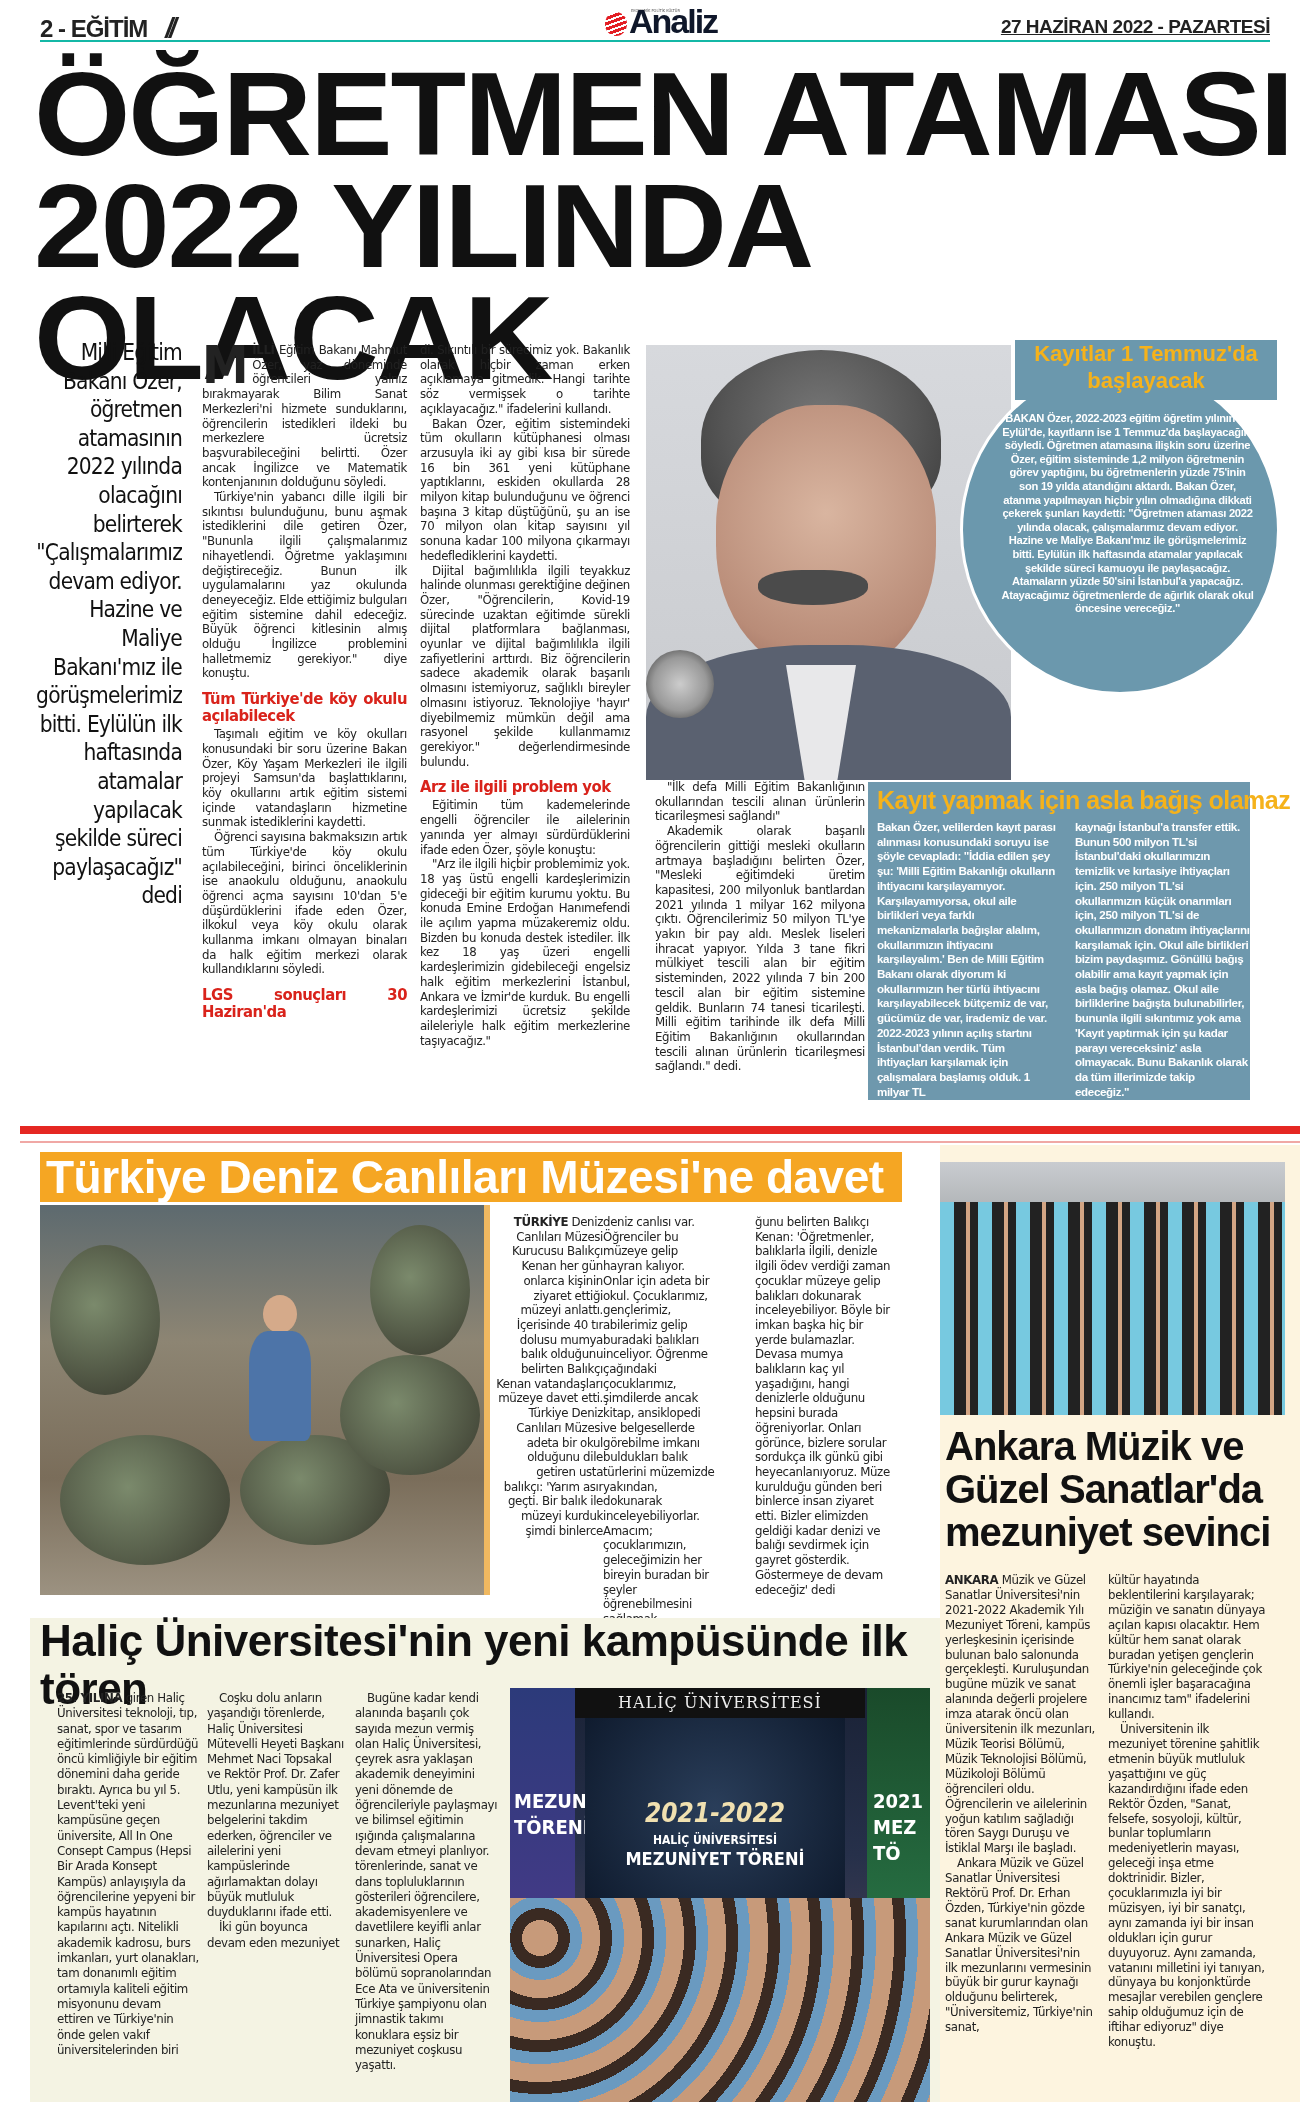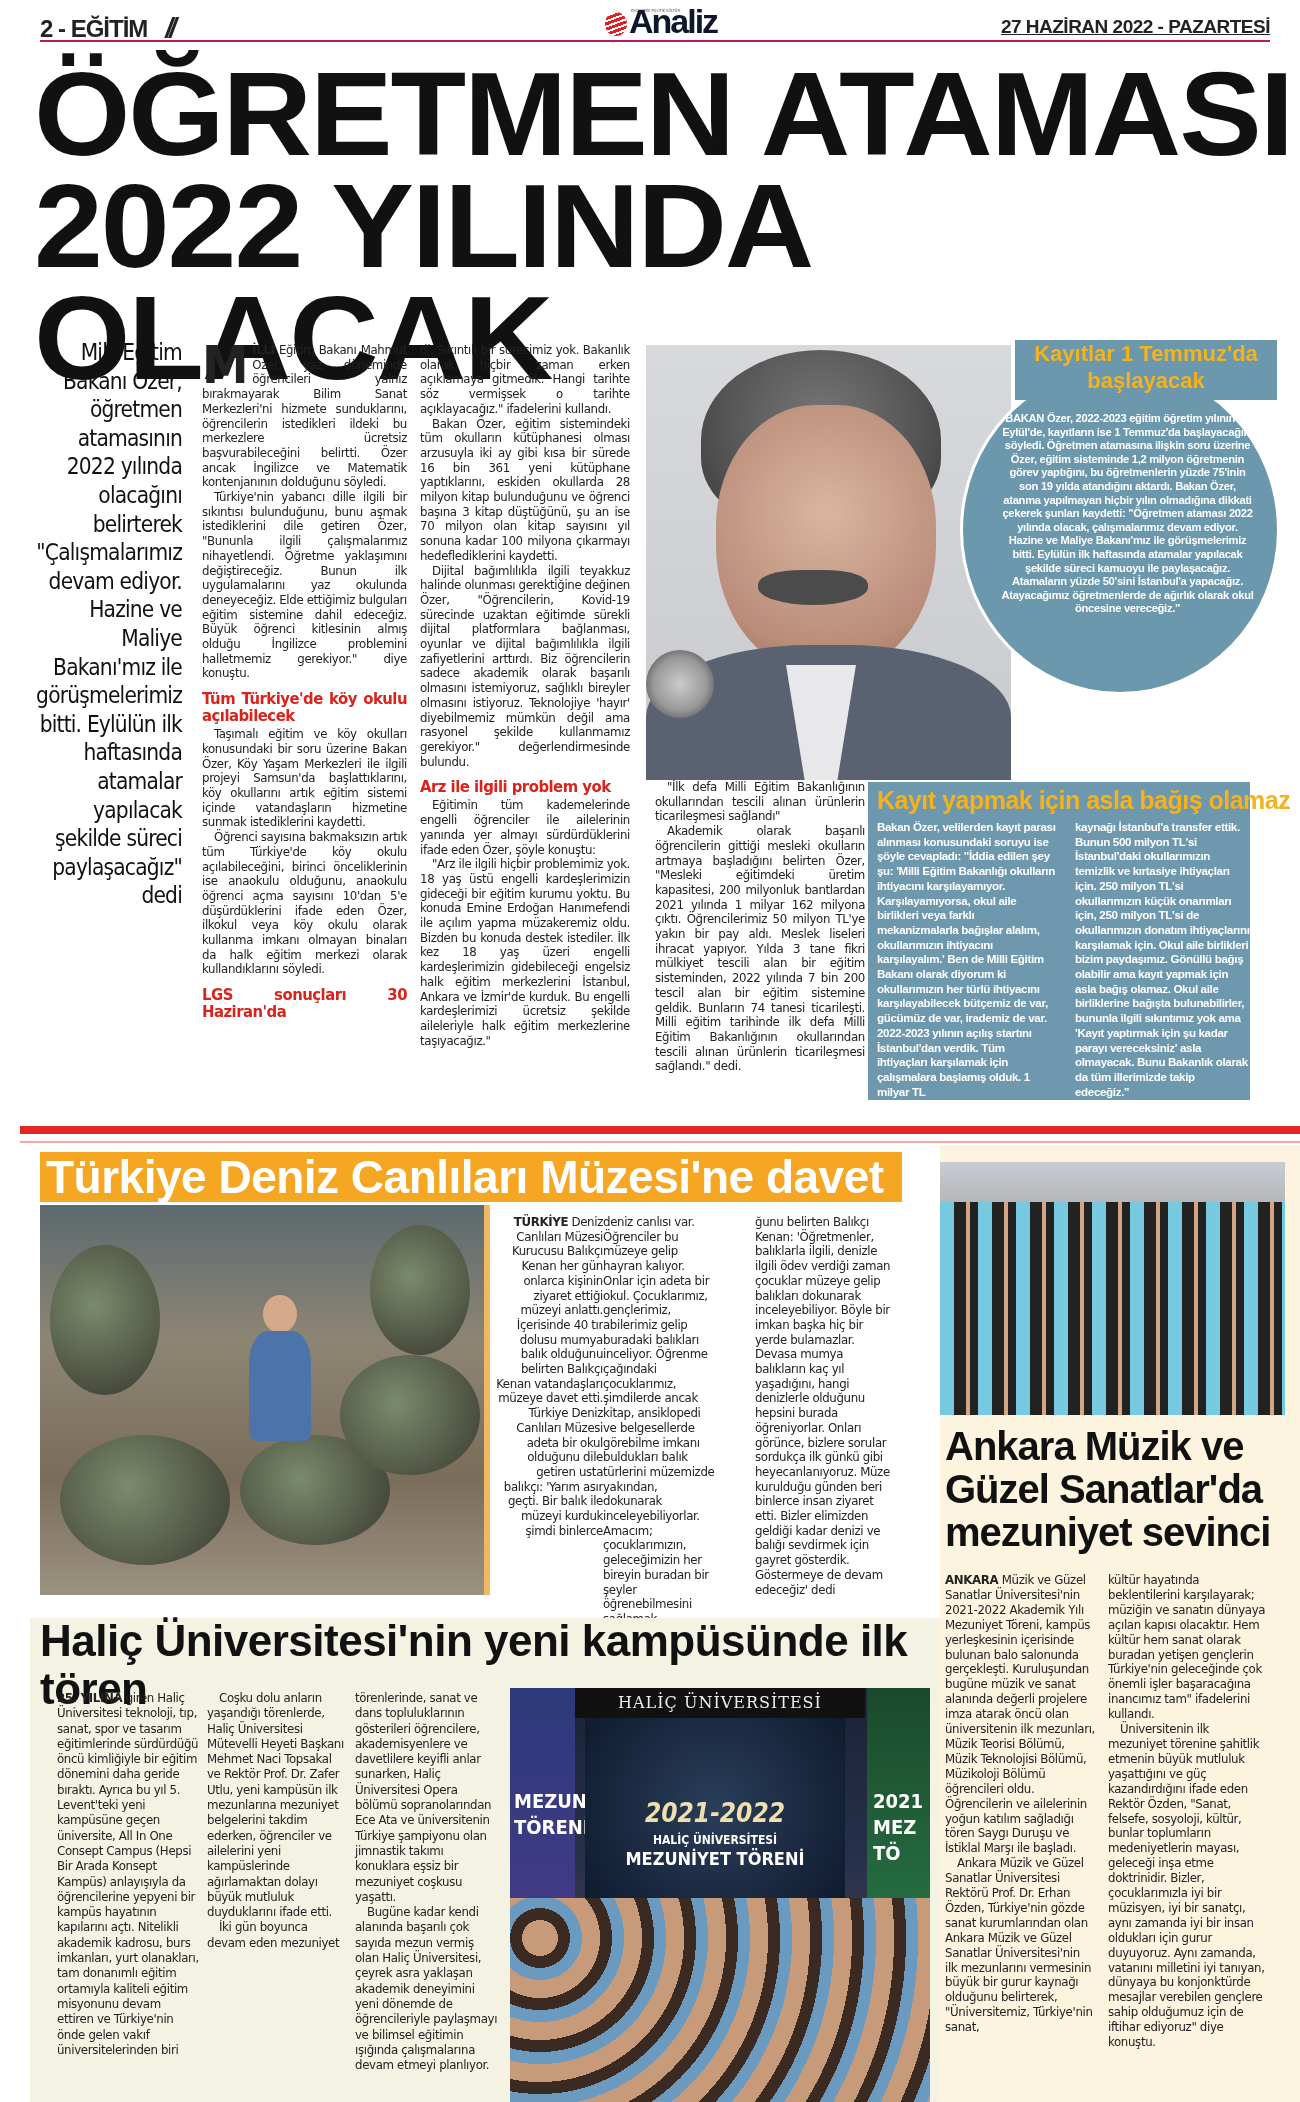--- a/index.html
+++ b/index.html
@@ -2,21 +2,21 @@
 <html><head>
 <meta charset="utf-8">
 <style>
 *{box-sizing:border-box;margin:0;padding:0}
 html,body{width:1300px;height:2102px;background:#fff;overflow:hidden}
 body{font-family:"DejaVu Sans Condensed","DejaVu Sans",sans-serif;color:#1a1a1a;position:relative}
 .cond{font-family:"Liberation Sans Narrow","Liberation Sans",sans-serif}
 .abs{position:absolute}
 
 
-#hdr{left:40px;top:8px;width:1230px;height:34px;border-bottom:2px solid #be185d}
+#hdr{left:40px;top:8px;width:1230px;height:34px;border-bottom:2px solid #14b8a6}
 #sect{left:0;top:4px;font-size:24px;font-weight:bold;color:#222;letter-spacing:-1px}
 #sect .sl{font-style:italic;font-size:28px;margin-left:18px;letter-spacing:-4px}
 #logo{left:565px;top:0px;width:170px;height:32px}
 #logo .globe{position:absolute;left:0;top:4px;width:22px;height:24px;border-radius:50%;background:repeating-linear-gradient(160deg,#e31e24 0 3px,#fff 3px 5px)}
 #logo .name{position:absolute;left:24px;top:-6px;font-size:34px;font-weight:bold;color:#0f172a;letter-spacing:-2px;font-family:"Liberation Sans Narrow","Liberation Sans",sans-serif}
 #logo .tag{position:absolute;left:26px;top:0;font-size:4px;color:#555}
 #date{right:0;top:8px;font-size:19px;font-weight:bold;color:#222;text-decoration:underline;letter-spacing:-0.5px}
 
 
 #headline{left:34px;top:58px;width:1240px;font-family:"Liberation Sans Narrow","Liberation Sans",sans-serif;font-weight:bold;font-size:118px;line-height:112px;color:#111;letter-spacing:-2px;transform:scaleX(1.05);transform-origin:left}
@@ -177,22 +177,22 @@
 <div id="mcol3" class="abs mcol">ğunu belirten Balıkçı Kenan: 'Öğretmenler, balıklarla ilgili, denizle ilgili ödev verdiği zaman çocuklar müzeye gelip balıkları dokunarak inceleyebiliyor. Böyle bir imkan başka hiç bir yerde bulamazlar. Devasa mumya balıkların kaç yıl yaşadığını, hangi denizlerle olduğunu hepsini burada öğreniyorlar. Onları görünce, bizlere sorular sordukça ilk günkü gibi heyecanlanıyoruz. Müze kurulduğu günden beri binlerce insan ziyaret etti. Bizler elimizden geldiği kadar denizi ve balığı sevdirmek için gayret gösterdik. Göstermeye de devam edeceğiz' dedi</div>
 
 <div id="hal-bg" class="abs"></div>
 <div id="hal-title" class="abs">Haliç Üniversitesi'nin yeni kampüsünde ilk tören</div>
 <div id="hcol1" class="abs hcol"><b>25. YILINA</b><span> giren Haliç Üniversitesi teknoloji, tıp, sanat, spor ve tasarım eğitimlerinde sürdürdüğü öncü kimliğiyle bir eğitim dönemini daha geride bıraktı. Ayrıca bu yıl 5. Levent'teki yeni kampüsüne geçen üniversite, All In One Consept Campus (Hepsi Bir Arada Konsept Kampüs) anlayışıyla da öğrencilerine yepyeni bir kampüs hayatının kapılarını açtı. Nitelikli akademik kadrosu, burs imkanları, yurt olanakları, tam donanımlı eğitim ortamıyla kaliteli eğitim misyonunu devam ettiren ve Türkiye'nin önde gelen vakıf üniversitelerinden biri</span></div>
 <div id="hcol2" class="abs hcol">
   <p style="text-indent:12px">Coşku dolu anların yaşandığı törenlerde, Haliç Üniversitesi Mütevelli Heyeti Başkanı Mehmet Naci Topsakal ve Rektör Prof. Dr. Zafer Utlu, yeni kampüsün ilk mezunlarına mezuniyet belgelerini takdim ederken, öğrenciler ve ailelerini yeni kampüslerinde ağırlamaktan dolayı büyük mutluluk duyduklarını ifade etti.</p>
   <p style="text-indent:12px">İki gün boyunca devam eden mezuniyet</p>
 </div>
 <div id="hcol3" class="abs hcol">
+  <p style="text-indent:12px">Bugüne kadar kendi alanında başarılı çok sayıda mezun vermiş olan Haliç Üniversitesi, çeyrek asra yaklaşan akademik deneyimini yeni dönemde de öğrencileriyle paylaşmayı ve bilimsel eğitimin ışığında çalışmalarına devam etmeyi planlıyor.</p>
   <p>törenlerinde, sanat ve dans topluluklarının gösterileri öğrencilere, akademisyenlere ve davetlilere keyifli anlar sunarken, Haliç Üniversitesi Opera bölümü sopranolarından Ece Ata ve üniversitenin Türkiye şampiyonu olan jimnastik takımı konuklara eşsiz bir mezuniyet coşkusu yaşattı.</p>
-  <p style="text-indent:12px">Bugüne kadar kendi alanında başarılı çok sayıda mezun vermiş olan Haliç Üniversitesi, çeyrek asra yaklaşan akademik deneyimini yeni dönemde de öğrencileriyle paylaşmayı ve bilimsel eğitimin ışığında çalışmalarına devam etmeyi planlıyor.</p>
 </div>
 <div id="hal-photo" class="abs">
   <div class="lb">
       <span>MEZUNİYET TÖRENİ</span>
     </div>
   <div class="rb">
       <span>2021 MEZ TÖ</span>
     </div>
   <div class="banner">HALİÇ ÜNİVERSİTESİ</div>
   <div class="screen"></div>

